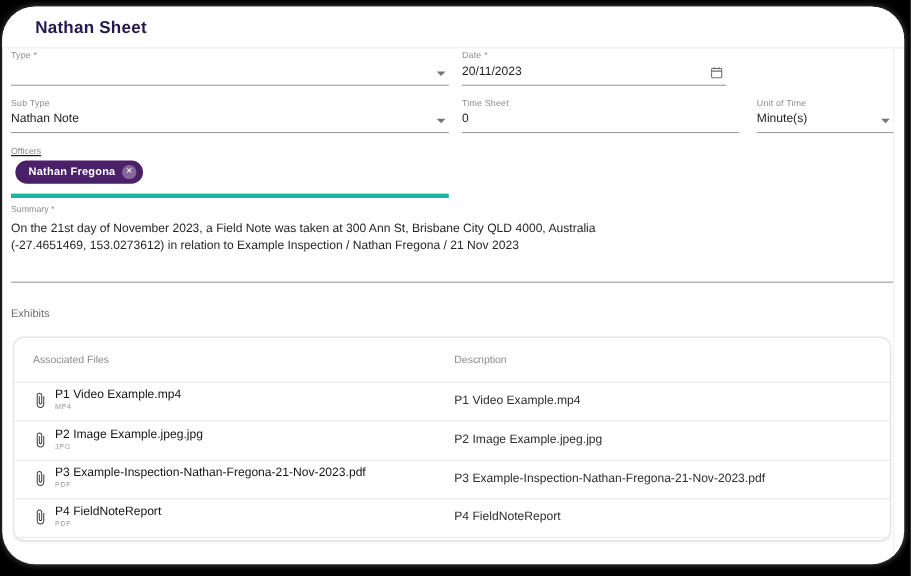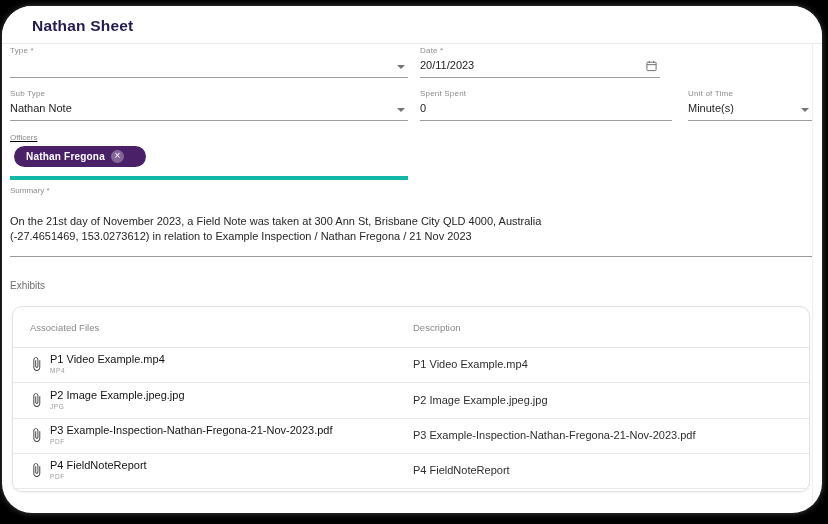--- a/index.html
+++ b/index.html
@@ -33,32 +33,32 @@
     position:absolute;right:3px;top:19px;width:0;height:0;
     border-left:4px solid transparent;border-right:4px solid transparent;border-top:4.5px solid #757575;
   }
   .ficon{position:absolute;right:2px;top:13px;}
 
   
   .officers{position:absolute;left:8px;top:127px;width:398px;height:43px;border-bottom:4px solid #14b8a6;text-decoration:underline;}
   .officers .lbl{font-size:8px;color:#8c8c8c;line-height:10px;}
   .chip{
     position:absolute;left:4px;top:13px;height:21px;background:#4a2068;border-radius:11px;
-    display:flex;align-items:center;padding:0 22px 0 12px;gap:6px;
+    display:flex;align-items:center;padding:0 6px 0 12px;gap:6px;
   }
   .chip .chip-txt{color:#fff;font-size:10px;font-weight:bold;letter-spacing:.2px;white-space:nowrap;}
   .chip .chip-x{
     width:13px;height:13px;border-radius:50%;background:rgba(255,255,255,.32);
     color:#fff;font-size:10px;line-height:12px;text-align:center;cursor:pointer;
   }
 
   
   .summary{position:absolute;left:8px;top:180px;width:802px;}
   .summary .lbl{font-size:8px;color:#8c8c8c;line-height:10px;}
-  .summary .val{margin-top:18px;font-size:11px;color:#262626;line-height:14.5px;white-space:pre-line;}
+  .summary .val{margin-top:5px;font-size:11px;color:#262626;line-height:14.5px;white-space:pre-line;}
   .summary-line{position:absolute;left:8px;top:250px;width:802px;border-bottom:1px solid #9a9a9a;}
 
   
   .exhibits-lbl{position:absolute;left:8px;top:274px;font-size:10px;color:#6e6e6e;}
   .exh-card{
     position:absolute;left:10px;top:300px;width:796px;height:184px;
     border:1px solid #e2e2e2;border-radius:10px;background:#fff;
     box-shadow:0 1px 3px rgba(0,0,0,.06);
   }
   .exh-head{position:absolute;left:0;top:0;width:100%;height:40px;border-bottom:1px solid #e4e4e4;}
@@ -104,21 +104,21 @@
 
 
   <div class="field" style="left:8px;top:83px;width:398px;">
     <div class="lbl">Sub Type</div>
     <div class="val">Nathan Note</div>
     <div class="caret"></div>
     <div class="line"></div>
   </div>
 
   <div class="field" style="left:418px;top:83px;width:252px;">
-    <div class="lbl">Spent Spent</div>
+    <div class="lbl">Time Sheet</div>
     <div class="val">0</div>
     <div class="line"></div>
   </div>
 
   <div class="field" style="left:686px;top:83px;width:124px;">
     <div class="lbl">Unit of Time</div>
     <div class="val">Minute(s)</div>
     <div class="caret"></div>
     <div class="line"></div>
   </div>

